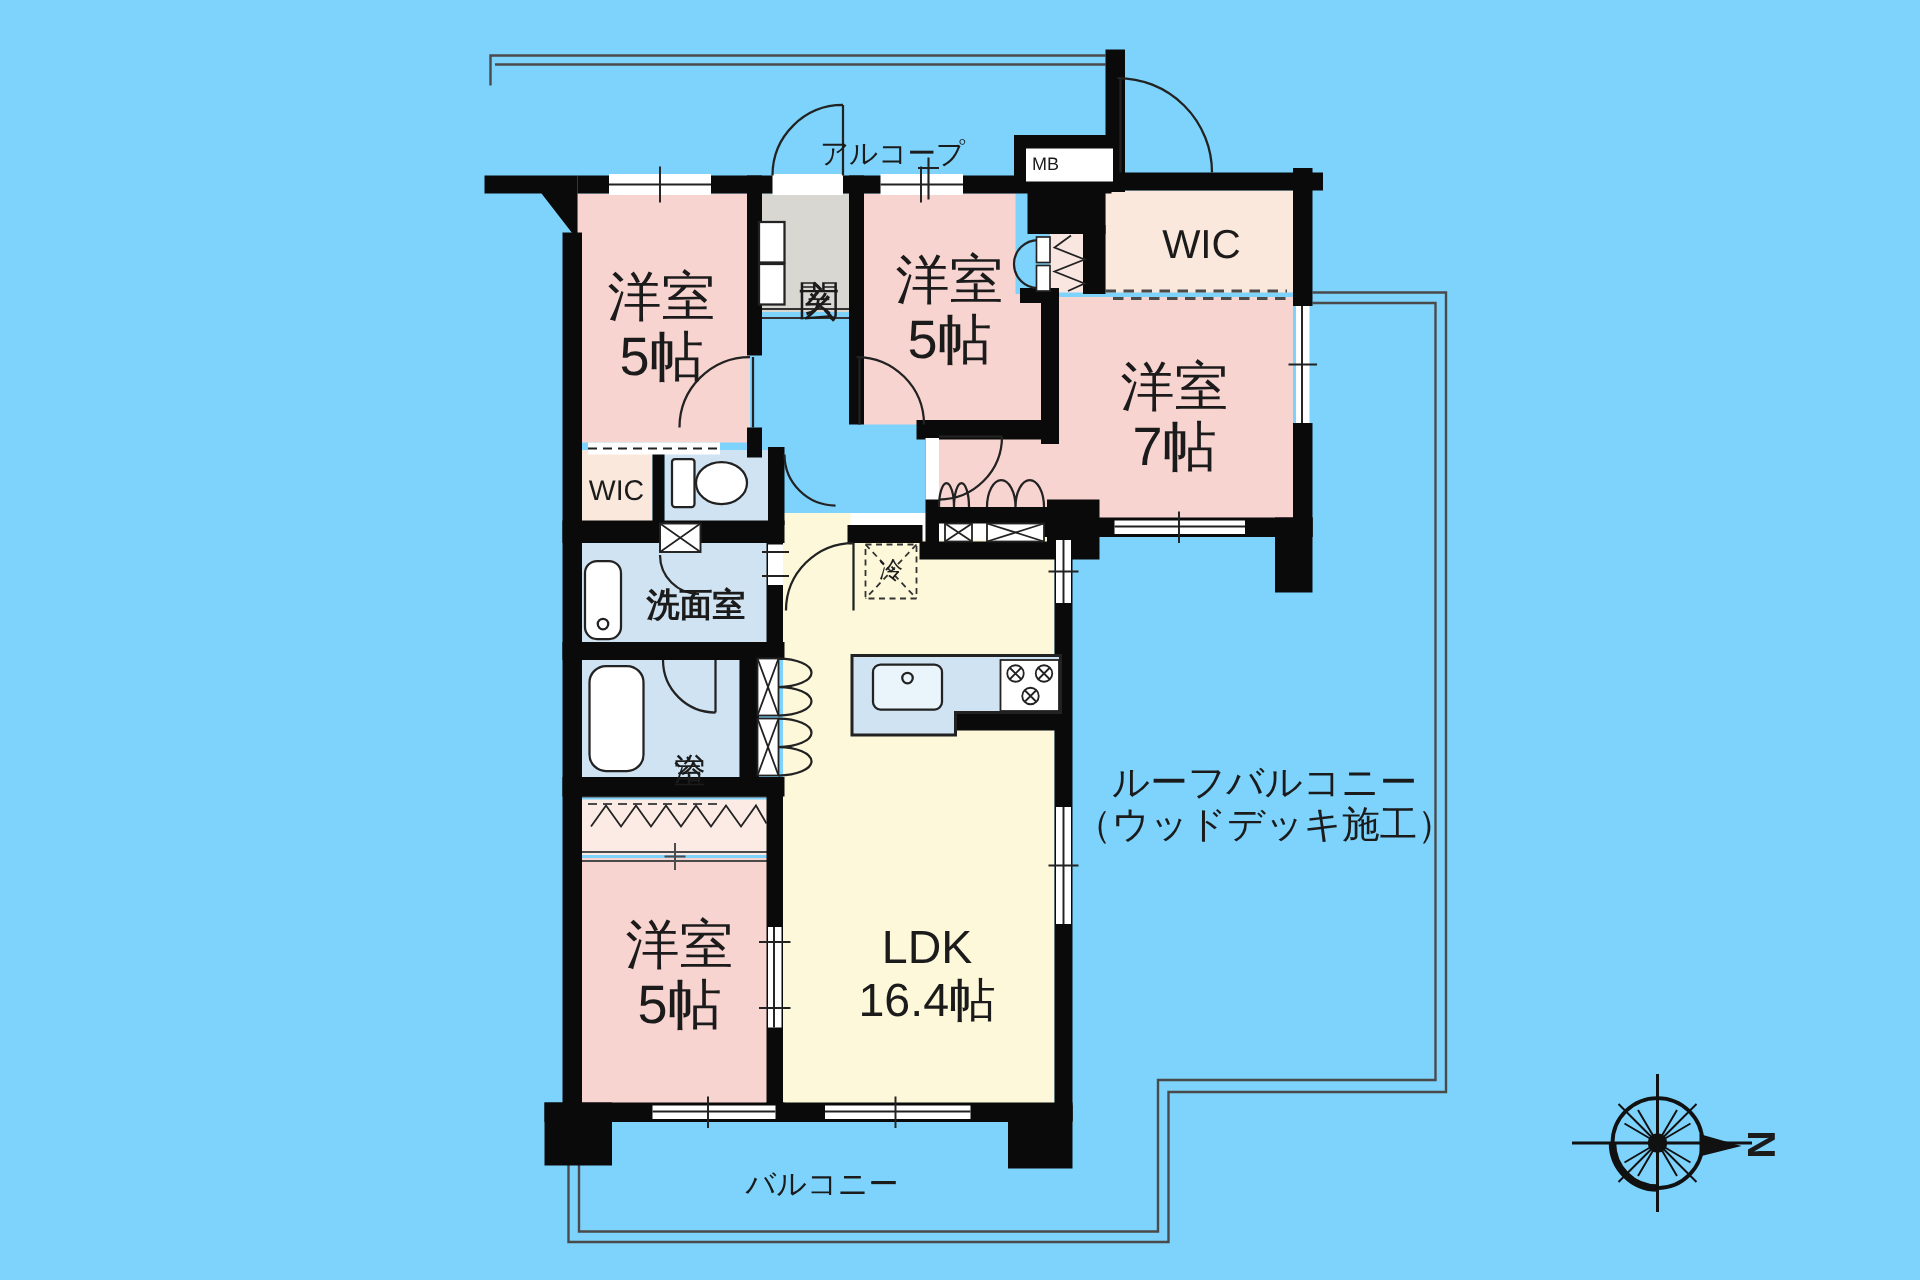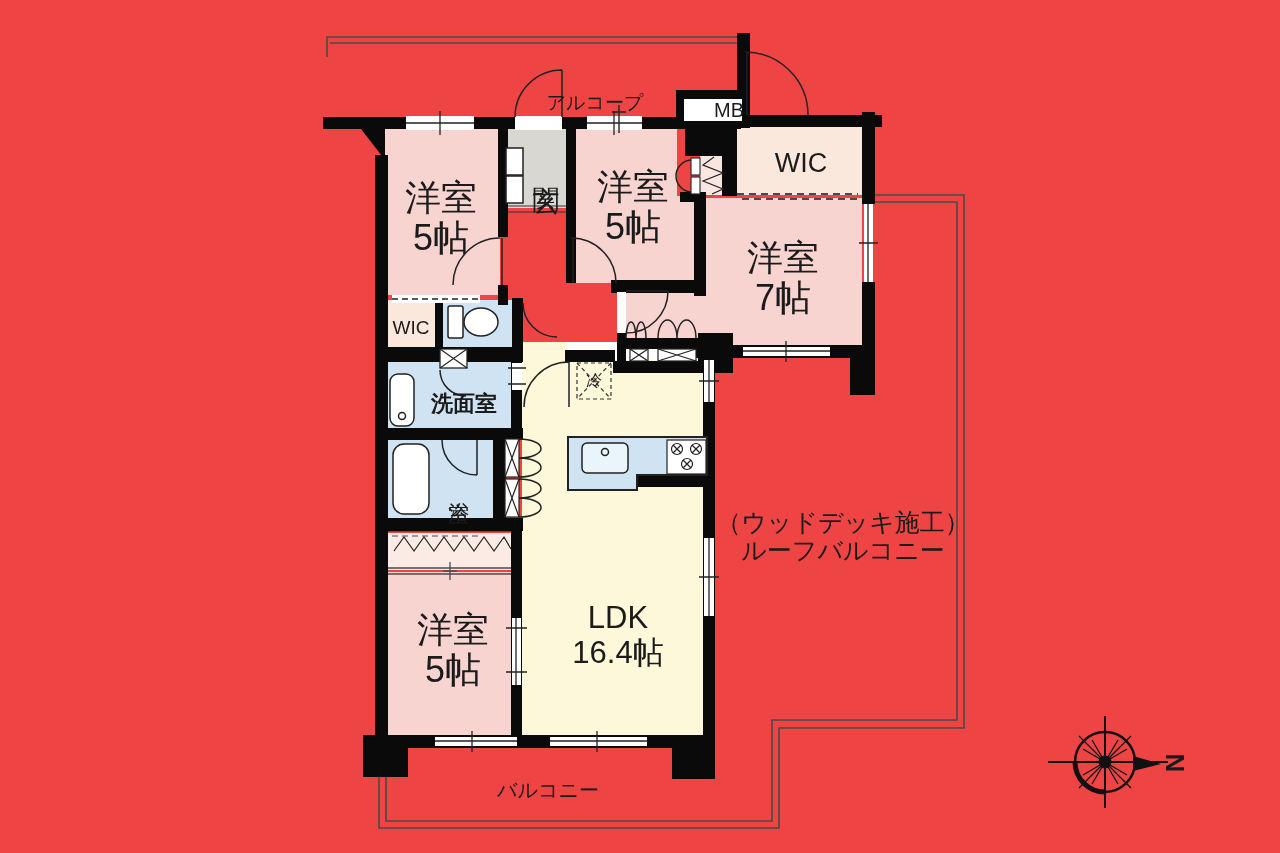--- a/index.html
+++ b/index.html
@@ -1,16 +1,16 @@
 <!DOCTYPE html>
 <html><head>
 <meta charset="utf-8">
 <style>
   html,body{margin:0;padding:0;background:#fff;}
-  #stage{position:relative;width:1280px;height:853px;background:#ef4444;overflow:hidden;
+  #stage{position:relative;width:1280px;height:853px;background:#7dd3fc;overflow:hidden;
          font-family:"Liberation Sans","DejaVu Sans",sans-serif;}
   #plan-svg{position:absolute;left:0;top:0;}
   .lbl{position:absolute;transform:translate(-50%,-50%);color:#1b1b1b;white-space:nowrap;
        text-align:center;line-height:1.12;}
   .vert{writing-mode:vertical-rl;text-orientation:upright;letter-spacing:1px;}
   .room-lbl{font-size:36px;}
   .small-lbl{font-size:19px;}
   .north{font-weight:bold;font-size:26px;transform:translate(-50%,-50%) rotate(90deg);}
 </style>
 </head>
@@ -193,49 +193,49 @@
     <g stroke="#111" stroke-width="1.3">
       <path d="M1111,762 H1130 M1110,765 L1127,775 M1108,767 L1118,784 M1105,768 V787 M1102,767 L1092,784 M1100,765 L1083,775 M1099,762 H1080 M1100,759 L1083,749 M1102,757 L1092,740 M1105,756 V737 M1108,757 L1118,740 M1110,759 L1127,749"></path>
       <path d="M1109,766 L1131,788 M1101,766 L1079,788 M1101,758 L1079,736 M1109,758 L1131,736"></path>
     </g>
     <circle cx="1105" cy="762" r="6.5" fill="#111"></circle>
     <polygon points="1133,756 1133,771 1161,764" fill="#111"></polygon>
   </g>
 </svg>
 
   <div class="lbl small-lbl" style="left:595px;top:103px;">アルコープ</div>
-  <div class="lbl" style="left:729px;top:110px;font-size:20px;">MB</div>
+  <div class="lbl" style="left:697px;top:110px;font-size:12px;">MB</div>
   <div class="lbl vert" style="left:546px;top:166px;font-size:27px;">玄関</div>
 
   <div class="lbl room-lbl" style="left:441px;top:218px;">
     <div>洋室</div>
     <div>5帖</div>
   </div>
   <div class="lbl room-lbl" style="left:633px;top:207px;">
     <div>洋室</div>
     <div>5帖</div>
   </div>
   <div class="lbl room-lbl" style="left:783px;top:278px;">
     <div>洋室</div>
     <div>7帖</div>
   </div>
   <div class="lbl room-lbl" style="left:453px;top:650px;">
     <div>洋室</div>
     <div>5帖</div>
   </div>
-  <div class="lbl" style="left:618px;top:636px;font-size:31px;">
+  <div class="lbl" style="left:618px;top:650px;font-size:31px;">
     <div>LDK</div>
     <div>16.4帖</div>
   </div>
 
   <div class="lbl" style="left:801px;top:163px;font-size:27px;">WIC</div>
   <div class="lbl small-lbl" style="left:411px;top:328px;">WIC</div>
   <div class="lbl" style="left:464px;top:404px;font-size:22px;font-weight:bold;">洗面室</div>
   <div class="lbl vert" style="left:459px;top:486px;font-size:21px;">浴室</div>
   <div class="lbl" style="left:594px;top:381px;font-size:16px;">冷</div>
   <div class="lbl" style="left:548px;top:790px;font-size:20px;">バルコニー</div>
   <div class="lbl" style="left:843px;top:536px;font-size:25px;">
+    <div>ルーフバルコニー</div>
     <div>（ウッドデッキ施工）</div>
-    <div>ルーフバルコニー</div>
   </div>
   <div class="lbl north" style="left:1174px;top:763px;">N</div>
 
 </div>
 
 </body></html>

